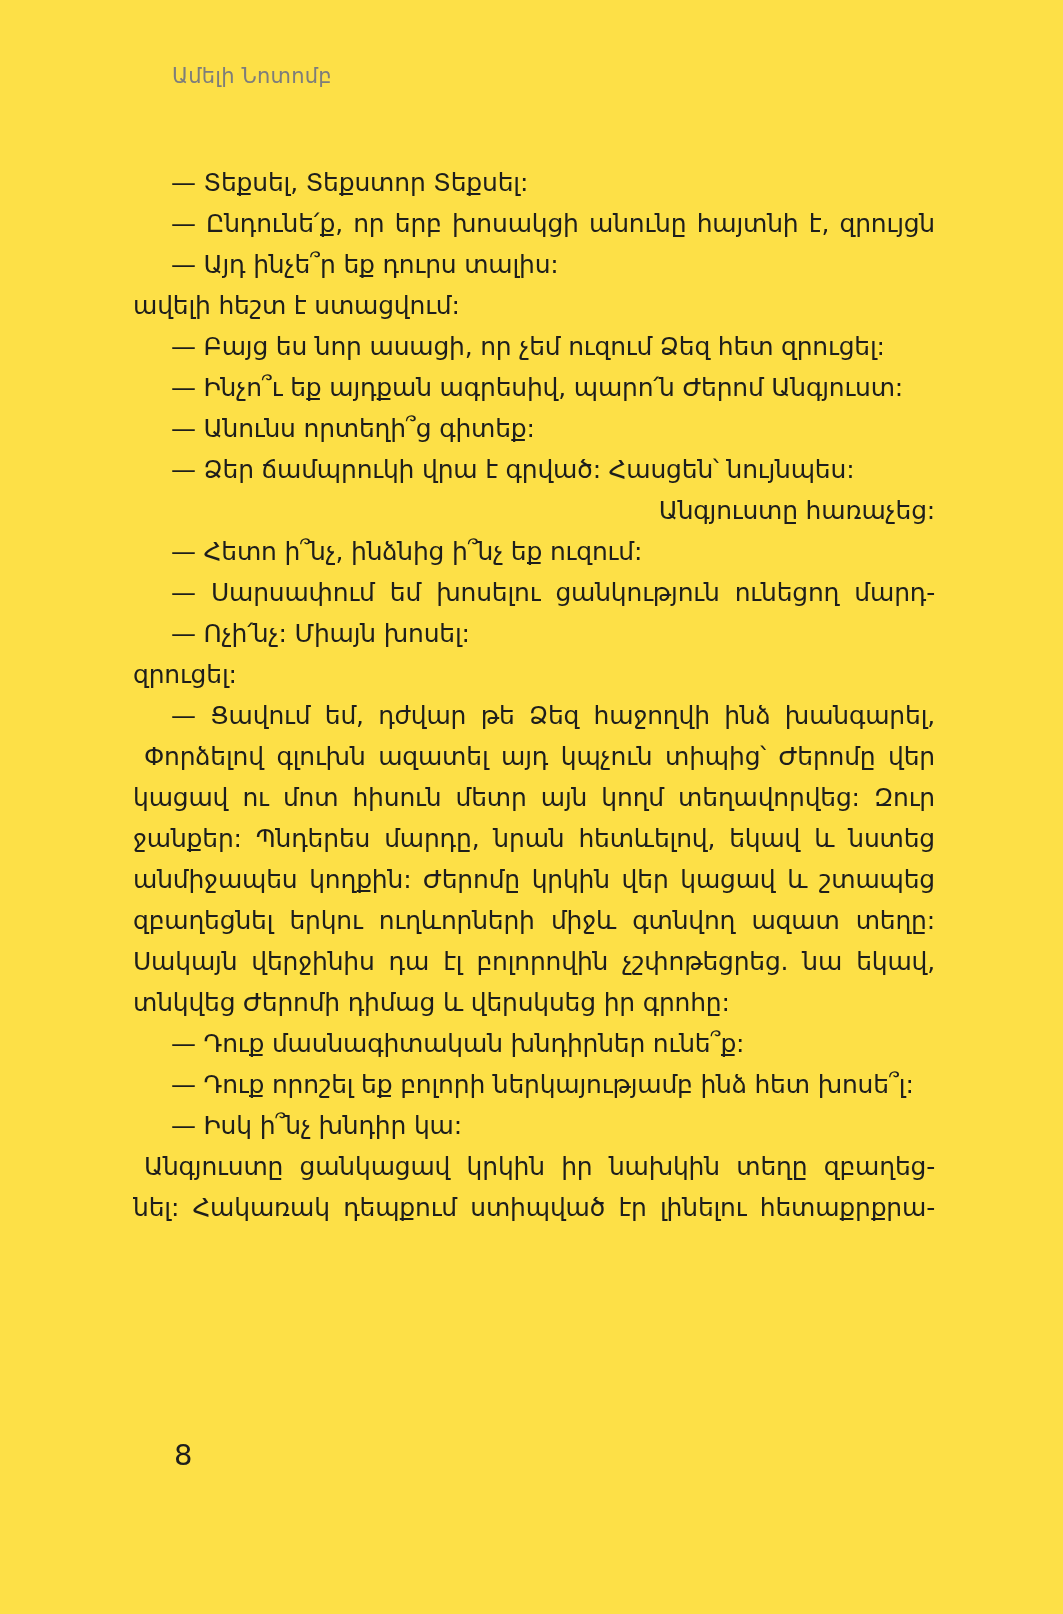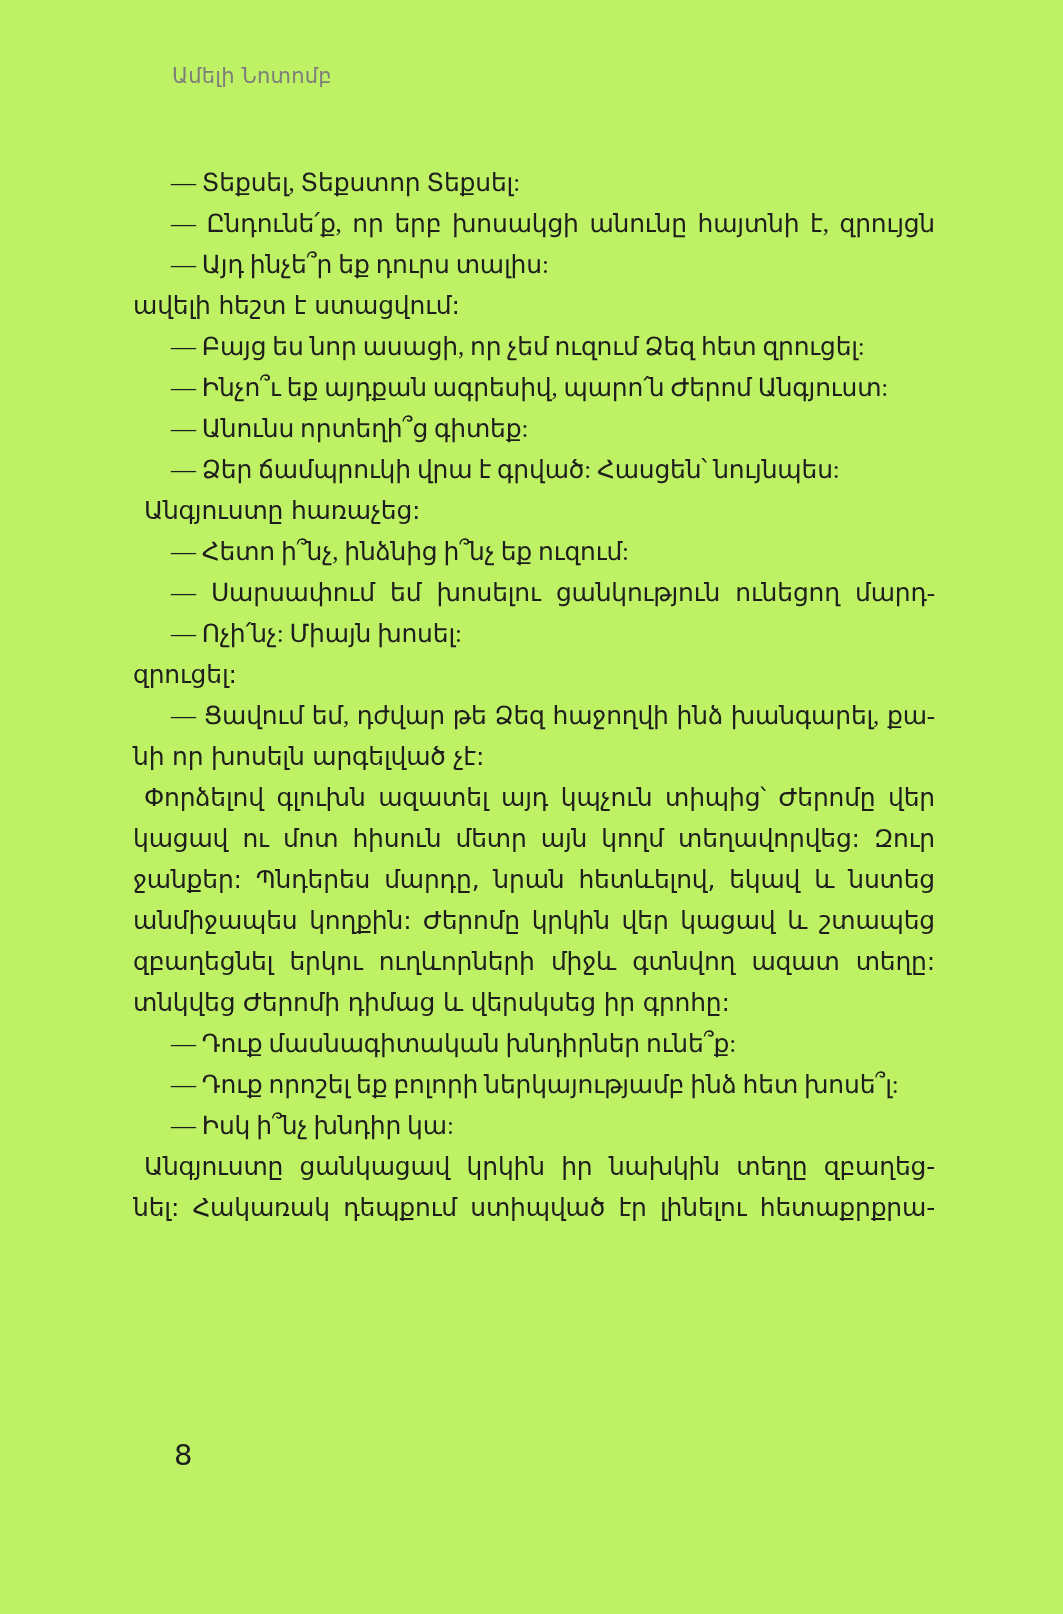--- a/index.html
+++ b/index.html
@@ -10,21 +10,21 @@
   body {
     position: relative;
     width: 1063px;
     height: 1614px;
     font-family: "DejaVu Sans", "Liberation Sans", sans-serif;
     overflow: hidden;
   }
   .page {
     position: absolute;
     inset: 0;
-    background: #bef264;
+    background: #fde047;
   }
   .running-header {
     position: absolute;
     left: 172px;
     top: 64px;
     font-size: 21px;
     letter-spacing: 0.2px;
     color: #7d7d7b;
     font-weight: 400;
     white-space: nowrap;
@@ -44,22 +44,22 @@
     line-height: 41px;
     white-space: nowrap;
     text-align: left;
   }
   .line.justify {
     white-space: normal;
     text-align: justify;
     text-align-last: justify;
     overflow: hidden;
   }
-  .line.dialogue { padding-left: 38px; font-family: Liberation Serif, serif; }
-  .line.narrative { padding-left: 11px; }
+  .line.dialogue { padding-left: 38px; }
+  .line.narrative { padding-left: 11px; text-align: right; }
   .line.wrap { padding-left: 0; }
   .line.dialogue.justify { padding-left: 0; text-indent: 38px; }
   .line.narrative.justify { padding-left: 0; text-indent: 11px; }
   .page-number {
     position: absolute;
     left: 174px;
     top: 1438px;
     font-size: 29px;
     color: #1e1e1c;
   }
@@ -78,26 +78,26 @@
       <div class="line dialogue">— Բայց ես նոր ասացի, որ չեմ ուզում Ձեզ հետ զրուցել:</div>
       <div class="line dialogue">— Ինչո՞ւ եք այդքան ագրեսիվ, պարո՛ն Ժերոմ Անգյուստ:</div>
       <div class="line dialogue">— Անունս որտեղի՞ց գիտեք:</div>
       <div class="line dialogue">— Ձեր ճամպրուկի վրա է գրված: Հասցեն՝ նույնպես:</div>
       <div class="line narrative">Անգյուստը հառաչեց:</div>
       <div class="line dialogue">— Հետո ի՞նչ, ինձնից ի՞նչ եք ուզում:</div>
       <div class="line dialogue justify">— Սարսափում եմ խոսելու ցանկություն ունեցող մարդ-</div>
       <div class="line dialogue">— Ոչի՛նչ: Միայն խոսել:</div>
       <div class="line wrap">զրուցել:</div>
       <div class="line dialogue justify">— Ցավում եմ, դժվար թե Ձեզ հաջողվի ինձ խանգարել, քա-</div>
-      <div class="line wrap">նի որ խոսելն արգելված չէ:</div>
       <div class="line narrative justify">Փորձելով գլուխն ազատել այդ կպչուն տիպից՝ Ժերոմը վեր</div>
       <div class="line wrap justify">կացավ ու մոտ հիսուն մետր այն կողմ տեղավորվեց: Զուր</div>
       <div class="line wrap justify">ջանքեր: Պնդերես մարդը, նրան հետևելով, եկավ և նստեց</div>
       <div class="line wrap justify">անմիջապես կողքին: Ժերոմը կրկին վեր կացավ և շտապեց</div>
       <div class="line wrap justify">զբաղեցնել երկու ուղևորների միջև գտնվող ազատ տեղը:</div>
+      <div class="line wrap justify">Սակայն վերջինիս դա էլ բոլորովին չշփոթեցրեց. նա եկավ,</div>
       <div class="line wrap">տնկվեց Ժերոմի դիմաց և վերսկսեց իր գրոհը:</div>
       <div class="line dialogue">— Դուք մասնագիտական խնդիրներ ունե՞ք:</div>
       <div class="line dialogue">— Դուք որոշել եք բոլորի ներկայությամբ ինձ հետ խոսե՞լ:</div>
       <div class="line dialogue">— Իսկ ի՞նչ խնդիր կա:</div>
       <div class="line narrative justify">Անգյուստը ցանկացավ կրկին իր նախկին տեղը զբաղեց-</div>
       <div class="line wrap justify">նել: Հակառակ դեպքում ստիպված էր լինելու հետաքրքրա-</div>
     </div>
 
   <div class="page-number">8</div>
 </div>

